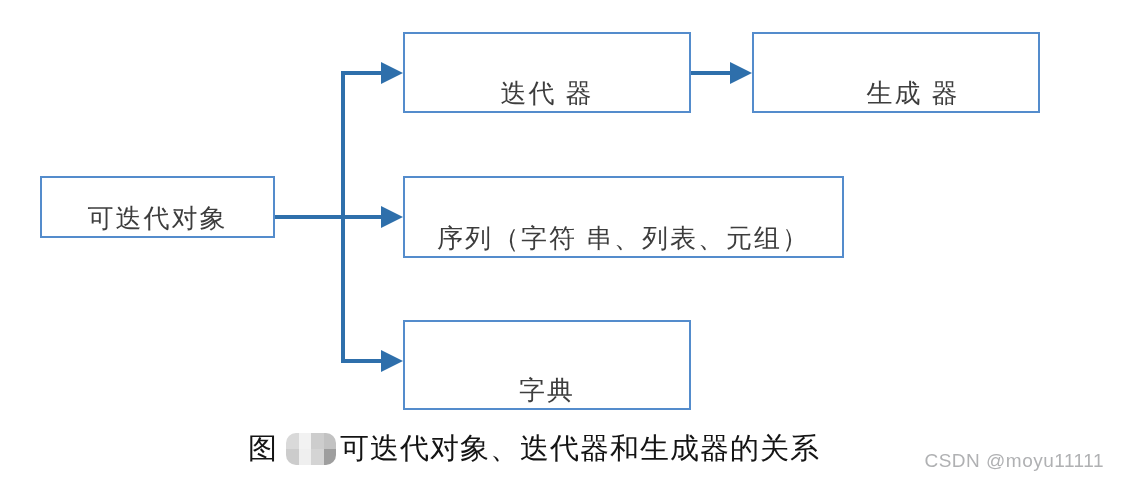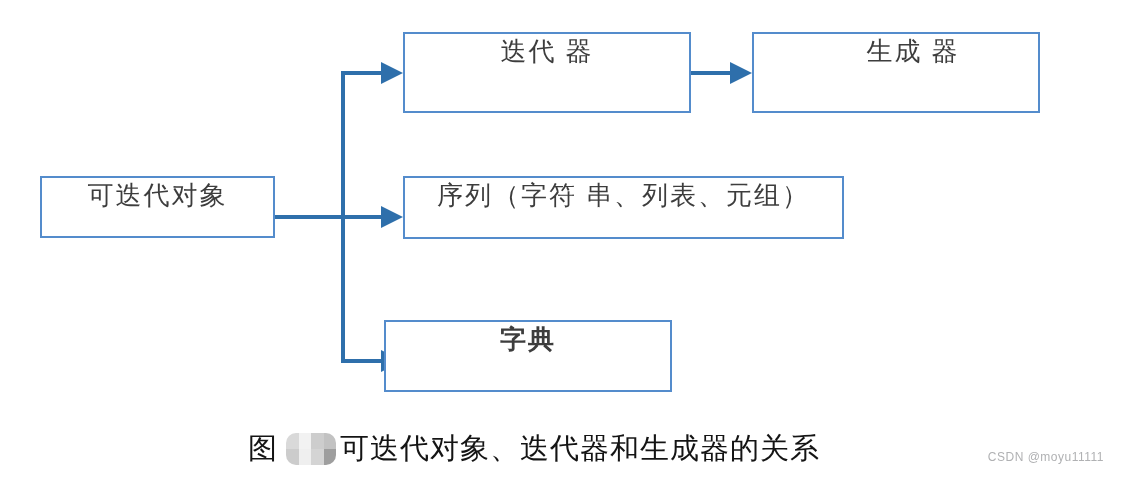--- a/index.html
+++ b/index.html
@@ -12,32 +12,32 @@
   }
   *{margin:0;padding:0;box-sizing:border-box;}
   html,body{width:1124px;height:480px;background:var(--bg);overflow:hidden;
     font-family:"Liberation Sans",sans-serif;}
   .canvas{position:relative;width:1124px;height:480px;background:var(--bg);}
   .connectors{position:absolute;left:0;top:0;width:1124px;height:480px;}
   .node{
     position:absolute;
     border:2px solid var(--box-border);
     background:#ffffff;
-    display:flex;align-items:flex-start;justify-content:center;
+    display:flex;align-items:flex-end;justify-content:center;
     color:var(--node-text);
     font-size:26px;
     font-weight:500;
     letter-spacing:2px;
     white-space:nowrap;
   }
   .node-iterable {left:40px;  top:176px; width:235px; height:62px;}
   .node-iterator {left:403px; top:32px;  width:288px; height:81px;}
   .node-generator{left:752px; top:32px;  width:288px; height:81px;padding-left:34px;}
-  .node-sequence {left:403px; top:176px; width:441px; height:63px;}
-  .node-dict     {left:384px; top:320px; width:288px; height:72px;font-weight:bold;}
+  .node-sequence {left:403px; top:176px; width:441px; height:82px;}
+  .node-dict     {left:403px; top:320px; width:288px; height:90px;}
   .caption{
     position:absolute;left:248px;top:430px;height:38px;
     display:flex;align-items:center;
     font-family:"Liberation Serif",serif;
     color:var(--caption-text);
     font-size:29px;
     letter-spacing:1px;
     white-space:nowrap;
   }
   .caption .fig-prefix{margin-right:8px;}
@@ -48,21 +48,21 @@
     filter:blur(0.5px);
   }
   .mosaic span{display:block;}
   .mosaic .c1{background:#d9d9d9;} .mosaic .c2{background:#f2f2f2;}
   .mosaic .c3{background:#cdcdcd;} .mosaic .c4{background:#c2c2c2;}
   .mosaic .c5{background:#cccccc;} .mosaic .c6{background:#efefef;}
   .mosaic .c7{background:#d4d4d4;} .mosaic .c8{background:#9e9e9e;}
   .watermark{
     position:absolute;right:20px;top:450px;
     color:var(--watermark-text);
-    font-size:12px;
+    font-size:19px;
     letter-spacing:0.5px;
   }
 </style>
 </head>
 <body>
 
 <div class="canvas">
 
   <svg class="connectors" viewBox="0 0 1124 480" xmlns="http://www.w3.org/2000/svg">
 

